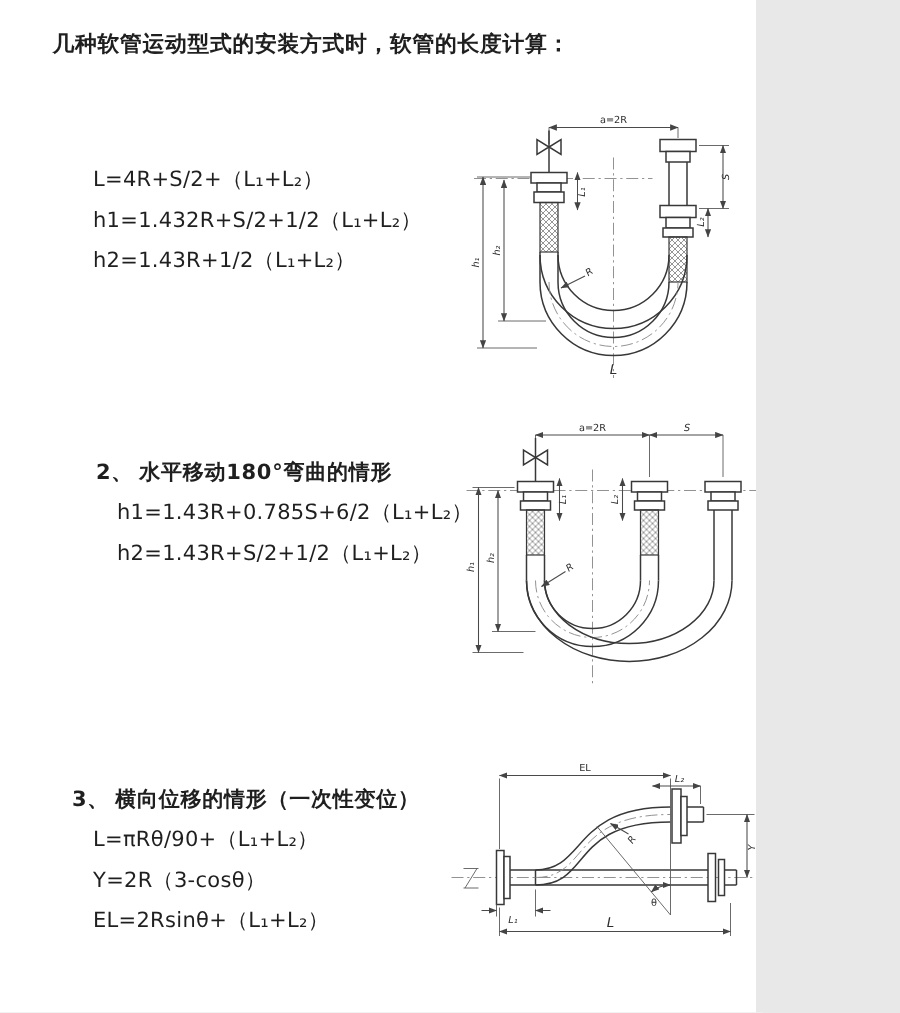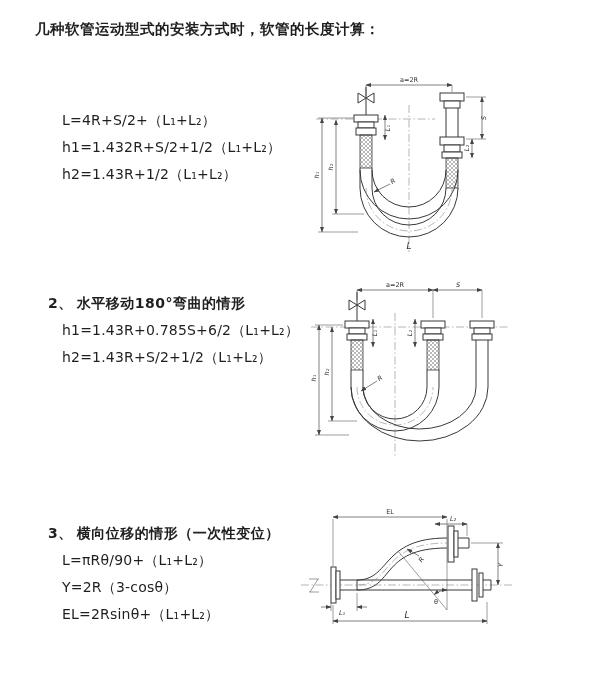--- a/index.html
+++ b/index.html
@@ -1,23 +1,23 @@
 <!DOCTYPE html>
 <html><head>
 <meta charset="utf-8">
 <style>
   html,body{margin:0;padding:0;background:#e8e8e8;}
-  .page{position:relative;width:600px;height:675px;background:#ffffff;overflow:hidden;
+  .page{position:relative;width:504px;height:675px;background:#ffffff;overflow:hidden;
         font-family:"DejaVu Sans","Liberation Sans",sans-serif;color:#1f1f1f;}
   .title{position:absolute;left:35px;top:20px;font-size:14.5px;font-weight:bold;letter-spacing:0.5px;}
   .sec{position:absolute;left:48px;line-height:27px;font-size:14px;}
   .sec-head{font-weight:600;letter-spacing:0.5px;white-space:nowrap;}
   .sec-head .num{margin-right:4px;}
   .formula{padding-left:14px;white-space:nowrap;letter-spacing:0.2px;}
-  #sec1{top:107px;} #sec2{top:290px;} #sec3{top:520px;}
+  #sec1{top:107px;} #sec2{top:302px;margin-left:16px;} #sec3{top:520px;}
   svg.diag{position:absolute;}
   #d1{left:310px;top:70px;width:230px;height:190px;}
   #d2{left:305px;top:275px;width:290px;height:190px;}
   #d3{left:295px;top:503px;width:300px;height:150px;}
   .ln{stroke:#383838;stroke-width:1;fill:none;}
   .fl{stroke:#383838;stroke-width:1;fill:#ffffff;}
   .thin{stroke:#5a5a5a;stroke-width:0.6;fill:none;}
   .dim{stroke:#4a4a4a;stroke-width:0.7;fill:none;}
   .cl{stroke:#8f8f8f;stroke-width:0.65;fill:none;stroke-dasharray:8 2.5 1.5 2.5;}
   text.dlab{font-family:"DejaVu Sans",sans-serif;font-size:6.5px;fill:#2e2e2e;}

